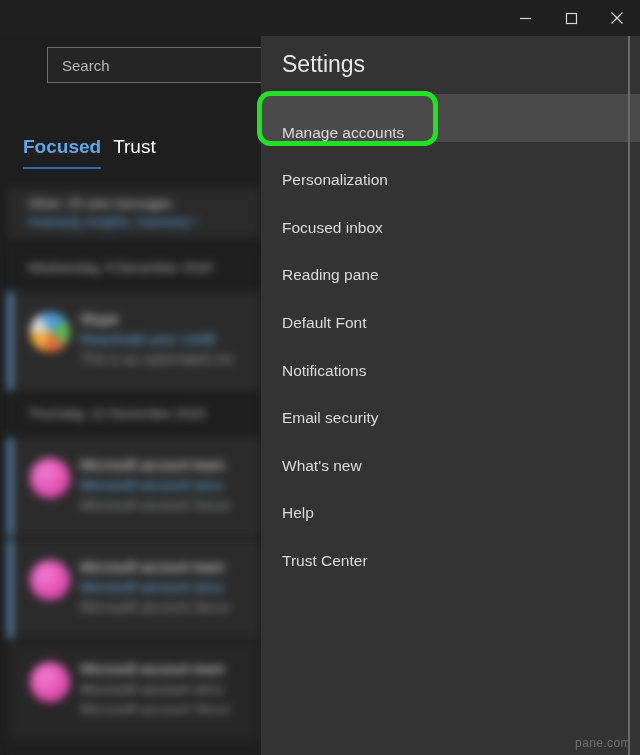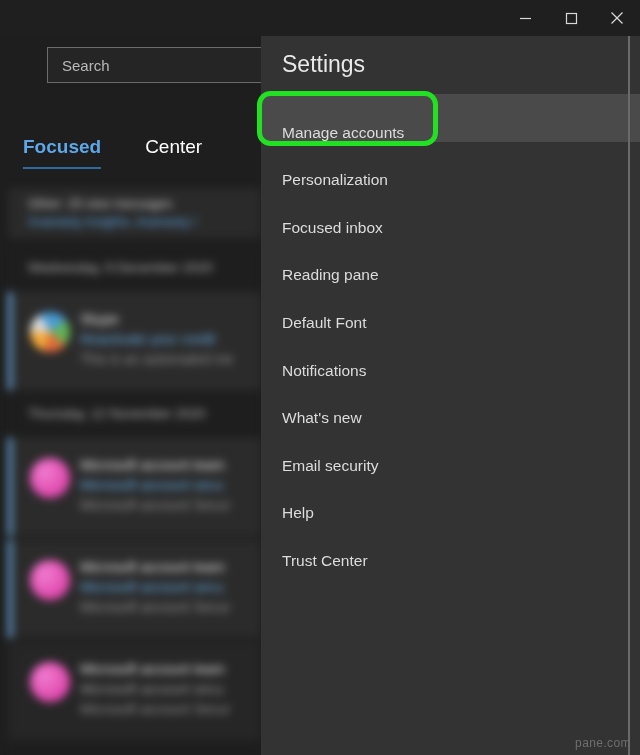--- a/index.html
+++ b/index.html
@@ -73,21 +73,21 @@
     padding: 0 0 0 14px;
     width: 100%;
   }
   .search-input::placeholder { color: #b9b9b9; opacity: 1; }
 
   .tabs {
     position: absolute;
     left: 23px; top: 98px;
     display: flex;
     align-items: flex-end;
-    gap: 44px;
+    gap: 12px;
   }
   .tab {
     font-size: 19px;
     line-height: 26px;
     padding-bottom: 9px;
     color: #ffffff;
     position: relative;
   }
   .tab.active {
     color: #5da8e8;
@@ -253,21 +253,21 @@
   </div>
 
   <div class="mailpane">
 
     <div class="search-wrap">
       <input class="search-input" type="text" placeholder="Search" style="">
     </div>
 
     <div class="tabs">
       <div class="tab active">Focused</div>
-      <div class="tab">Center</div>
+      <div class="tab">Trust</div>
     </div>
 
     <div class="msglist blur">
 
       <div class="banner">
         <div class="l1">Other: 25 new messages</div>
         <div class="l2">Asanasty insights, Asanasty I</div>
       </div>
 
       <div class="daysep" style="top:56px;">
@@ -333,24 +333,24 @@
       <div class="menu-item">
         <span>Reading pane</span>
       </div>
       <div class="menu-item">
         <span>Default Font</span>
       </div>
       <div class="menu-item">
         <span>Notifications</span>
       </div>
       <div class="menu-item">
+        <span>Email security</span>
+      </div>
+      <div class="menu-item">
         <span>What's new</span>
-      </div>
-      <div class="menu-item">
-        <span>Email security</span>
       </div>
       <div class="menu-item">
         <span>Help</span>
       </div>
       <div class="menu-item">
         <span>Trust Center</span>
       </div>
     </div>
 
     <div class="scroll-track"></div>

